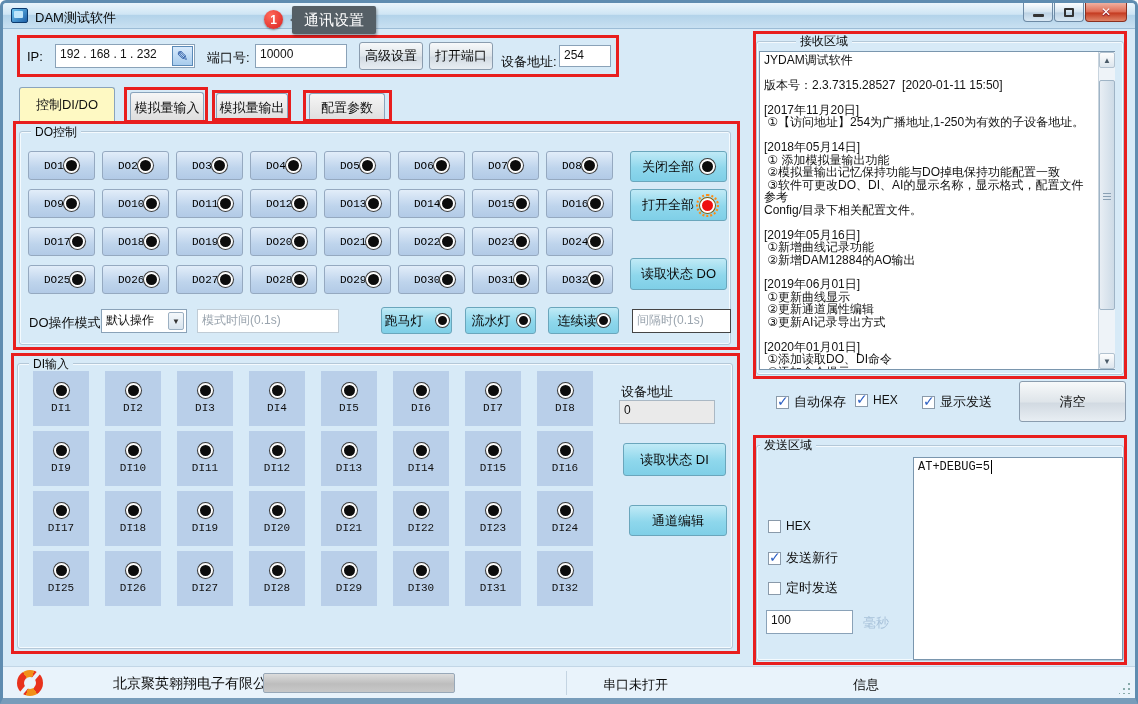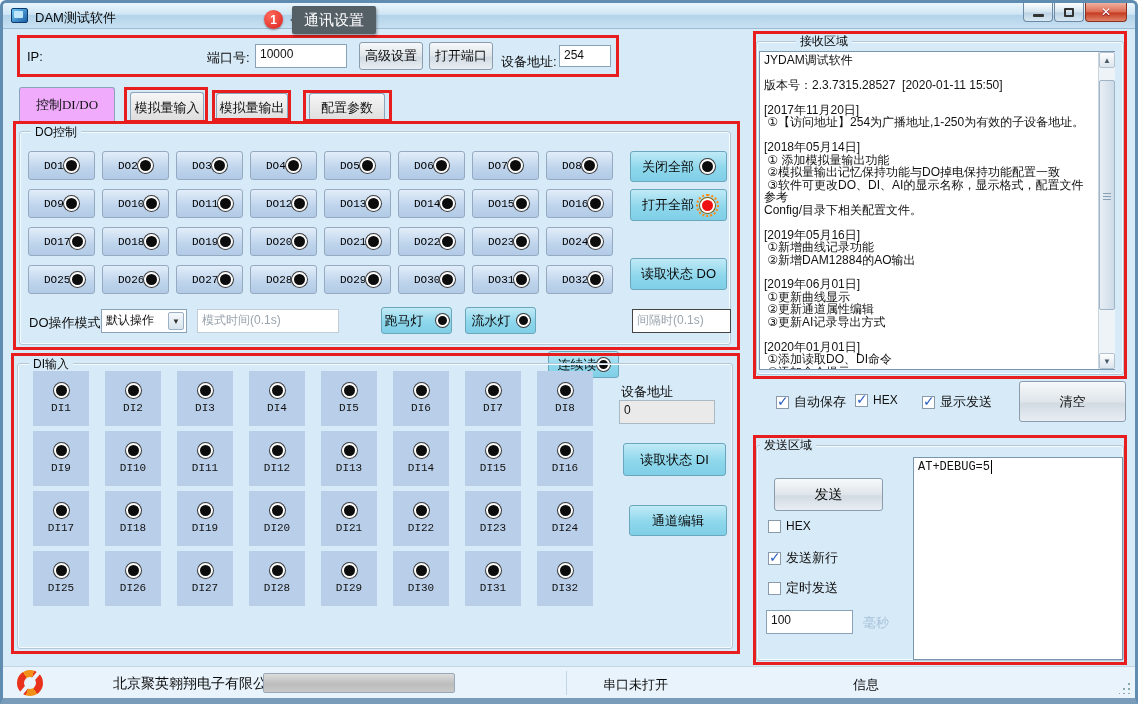--- a/index.html
+++ b/index.html
@@ -52,21 +52,21 @@
     display:inline-block; flex:none; }
   .cb.checked::after { content:"✓"; position:absolute; left:0px; top:-4px; color:#2f62c4;
     font-size:14px; font-weight:bold; }
   .groupbox { position:absolute; border:1px solid #b4c8d8; border-radius:3px;
     box-shadow:inset 0 0 0 1px #f4fafe; }
   .grouplabel { position:absolute; background:#d7eaf7; padding:0 4px; font-size:12px; color:#0a0a0a; }
   
   .tab { position:absolute; display:flex; align-items:center; justify-content:center;
     font-size:13px; border:1px solid #8aa4bc; border-bottom:none; border-radius:3px 3px 0 0;
     background:linear-gradient(180deg,#f6f6f6,#dcdcdc); }
-  .tab.active { background:#f0abfc; z-index:5;font-family:Liberation Serif, serif; }
+  .tab.active { background:#fef9c3; z-index:5; }
   
   .do-grid { position:absolute; left:25px; top:148px; width:600px; display:flex; flex-wrap:wrap;
     gap:9px 7px; }
   .do-btn { width:67px; height:29px; background:linear-gradient(180deg,#e2edf9,#bed4ec 60%,#b2cae6);
     border:1px solid #95a9c0; border-radius:3px; display:flex; align-items:center;
     justify-content:space-between; padding:0 15px; }
   .do-lbl { font-family:"Liberation Mono","DejaVu Sans Mono",monospace; font-size:11px; }
   
   .di-grid { position:absolute; left:30px; top:368px; width:580px; display:flex; flex-wrap:wrap;
     gap:5px 16px; }
@@ -138,20 +138,26 @@
       <div class="winbtn close">
           <span class="glyph-close">✕</span>
         </div>
     </div>
   </div>
   <div class="badge">1</div>
   <div class="tooltip">通讯设置</div>
 
   <div class="ann" style="left:14px; top:32px; width:602px; height:42px;"></div>
   <div class="lbl" style="left:24px; top:46px; font-size:13px;">IP:</div>
+  <div class="inp" style="left:52px; top:41px; width:140px; height:24px; padding-right:24px;">
+    <span>192 . 168 . 1 . 232</span>
+    <span style="position:absolute; right:1px; top:1px; width:21px; height:20px; background:linear-gradient(180deg,#d8eafc,#a8cced); border:1px solid #5a8ab8; display:flex; align-items:center; justify-content:center;">
+        <span class="pencil">✎</span>
+      </span>
+  </div>
   <div class="lbl" style="left:204px; top:46px; font-size:13px;">端口号:</div>
   <div class="inp" style="left:252px; top:41px; width:92px; height:24px;">10000</div>
   <div class="btn" style="left:356px; top:39px; width:64px; height:28px;">高级设置</div>
   <div class="btn" style="left:426px; top:39px; width:64px; height:28px;">打开端口</div>
   <div class="lbl" style="left:498px; top:50px; font-size:13px;">设备地址:</div>
   <div class="inp" style="left:556px; top:42px; width:52px; height:22px;">254</div>
 
   <div class="tab active" style="left:16px; top:84px; width:96px; height:35px;">控制DI/DO</div>
   <div class="tab" style="left:127px; top:89px; width:74px; height:30px;">模拟量输入</div>
   <div class="tab" style="left:213px; top:90px; width:72px; height:29px;">模拟量输出</div>
@@ -313,21 +319,21 @@
   </div>
   <div class="inp" style="left:194px; top:306px; width:142px; height:24px; border-color:#c0ccd6;"><span class="gray-ph">模式时间(0.1s)</span></div>
   <div class="btn cyan" style="left:378px; top:304px; width:71px; height:27px; gap:12px;">
     <span>跑马灯</span>
     <span class="led" style="width:13px;height:13px;"></span>
   </div>
   <div class="btn cyan" style="left:462px; top:304px; width:71px; height:27px; gap:6px;">
     <span>流水灯</span>
     <span class="led" style="width:13px;height:13px;"></span>
   </div>
-  <div class="btn cyan" style="left:545px; top:304px; width:71px; height:27px; margin-top:44px;">
+  <div class="btn cyan" style="left:545px; top:304px; width:71px; height:27px; ">
     <span>连续读</span>
     <span class="led" style="width:13px;height:13px;"></span>
   </div>
   <div class="inp" style="left:629px; top:306px; width:99px; height:24px; border-color:#444;"><span class="gray-ph">间隔时(0.1s)</span></div>
 
   <div class="groupbox" style="left:14px; top:360px; width:716px; height:286px;"></div>
   <div class="grouplabel" style="left:26px; top:353px;">DI输入</div>
   <div class="ann" style="left:8px; top:350px; width:729px; height:301px;"></div>
 
   <div class="di-grid">
@@ -513,21 +519,20 @@
   <div class="cbrow" style="left:919px; top:390px;">
     <span class="cb checked"></span>
     <span>显示发送</span>
   </div>
   <div class="btn" style="left:1016px; top:378px; width:107px; height:41px; font-size:13px;">清空</div>
 
   <div class="groupbox" style="left:753px; top:442px; width:368px; height:216px;"></div>
   <div class="grouplabel" style="left:757px; top:434px;">发送区域</div>
   <div class="ann" style="left:750px; top:432px; width:374px; height:230px;"></div>
 
-  <div class="btn" style="left:771px; top:475px; width:109px; height:33px; font-size:14px;">发送</div>
   <div class="cbrow" style="left:765px; top:516px;">
     <span class="cb"></span>
     <span style="font-size:12px;">HEX</span>
   </div>
   <div class="cbrow" style="left:765px; top:546px;">
     <span class="cb checked"></span>
     <span>发送新行</span>
   </div>
   <div class="cbrow" style="left:765px; top:576px;">
     <span class="cb"></span>

